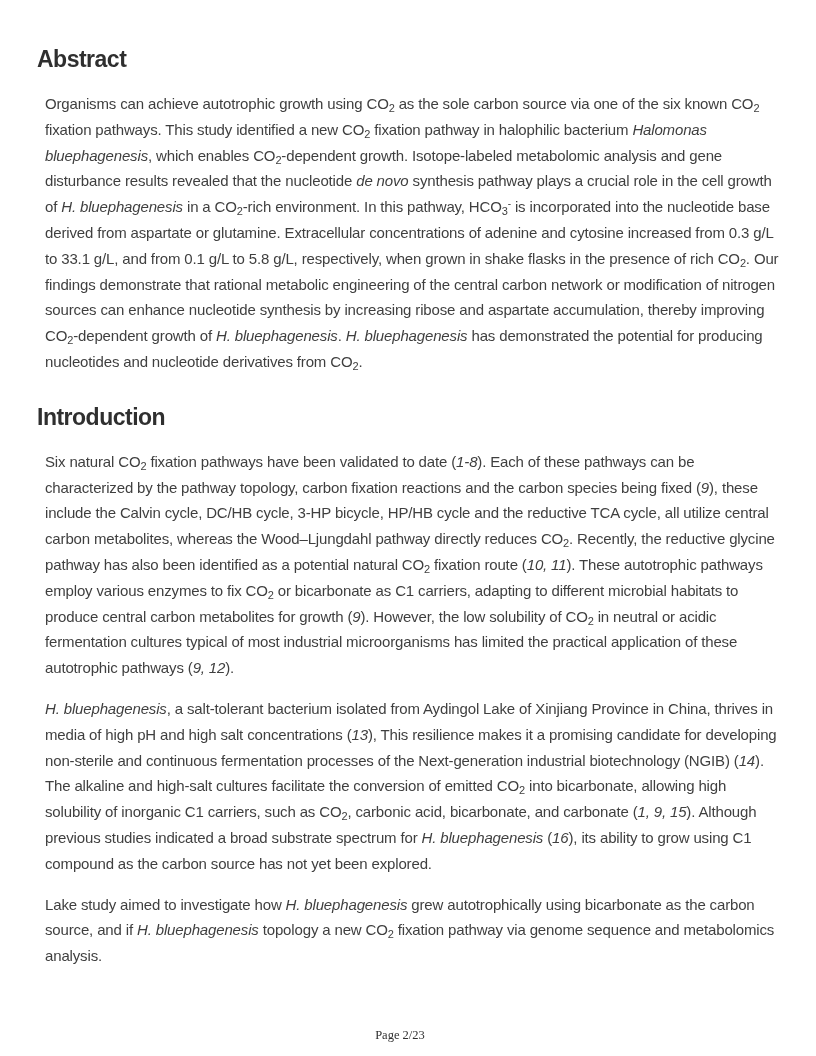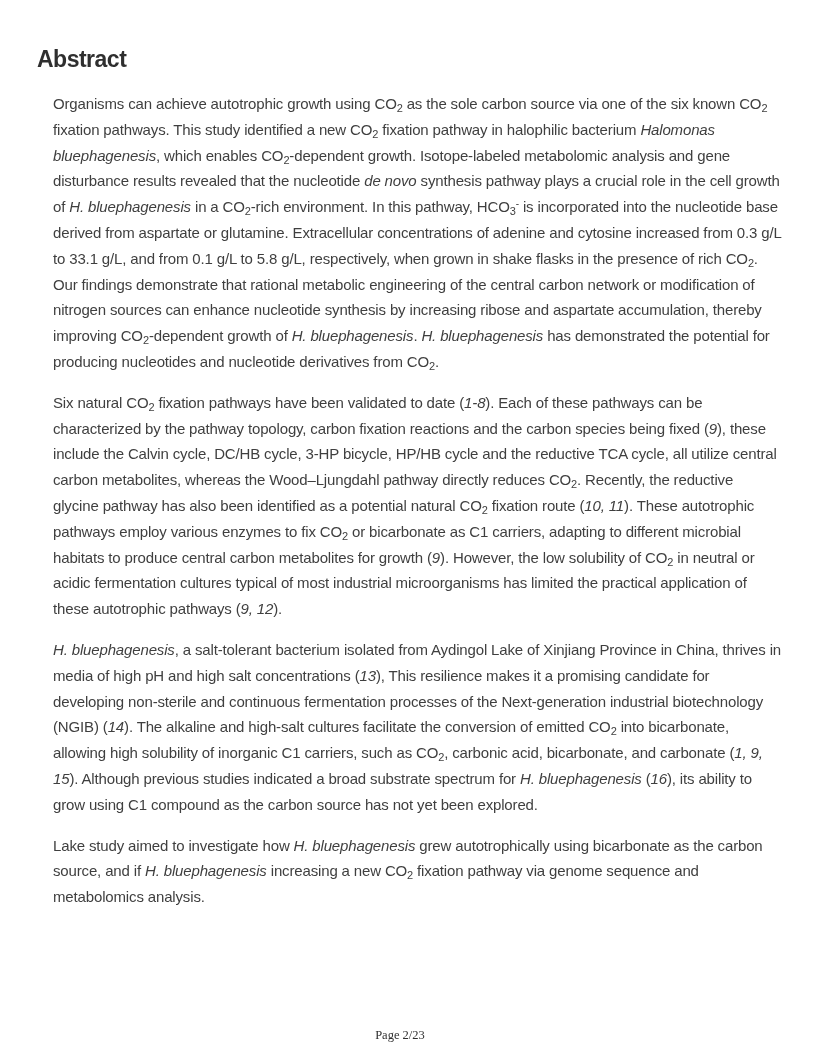--- a/index.html
+++ b/index.html
@@ -30,21 +30,21 @@
     color: #2f2f2f;
     margin: 0 0 17px 0;
     line-height: 30px;
   }
   h2.section-heading + p.body-paragraph { margin-top: 0; }
   p.body-paragraph {
     font-size: 15px;
     line-height: 25.8px;
     letter-spacing: -0.15px;
     color: #3f3f3f;
-    margin: 0 0 15px 16px;
+    margin: 0 0 15px 8px;
     text-align: left;
   }
   p.body-paragraph + h2.section-heading {
     margin-top: 27px;
   }
   p.body-paragraph em {
     font-style: italic;
     color: #3f3f3f;
   }
   p.body-paragraph sub {
@@ -74,20 +74,21 @@
     color: #2f2f2f;
   }
 </style>
 </head>
 <body>
 
 <div class="page">
   <div class="doc-body">
       <h2 class="section-heading">Abstract</h2>
       <p class="body-paragraph"><span>Organisms can achieve autotrophic growth using CO</span><sub>2</sub><span> as the sole carbon source via one of the six known CO</span><sub>2</sub><span> fixation pathways. This study identified a new CO</span><sub>2</sub><span> fixation pathway in halophilic bacterium </span><em>Halomonas bluephagenesis</em><span>, which enables CO</span><sub>2</sub><span>-dependent growth. Isotope-labeled metabolomic analysis and gene disturbance results revealed that the nucleotide </span><em>de novo</em><span> synthesis pathway plays a crucial role in the cell growth of </span><em>H. bluephagenesis</em><span> in a CO</span><sub>2</sub><span>-rich environment. In this pathway, HCO</span><sub>3</sub><sup>-</sup><span> is incorporated into the nucleotide base derived from aspartate or glutamine. Extracellular concentrations of adenine and cytosine increased from 0.3 g/L to 33.1 g/L, and from 0.1 g/L to 5.8 g/L, respectively, when grown in shake flasks in the presence of rich CO</span><sub>2</sub><span>. Our findings demonstrate that rational metabolic engineering of the central carbon network or modification of nitrogen sources can enhance nucleotide synthesis by increasing ribose and aspartate accumulation, thereby improving CO</span><sub>2</sub><span>-dependent growth of </span><em>H. bluephagenesis</em><span>. </span><em>H. bluephagenesis</em><span> has demonstrated the potential for producing nucleotides and nucleotide derivatives from CO</span><sub>2</sub><span>.</span></p>
+      <h2 class="section-heading">Introduction</h2>
       <p class="body-paragraph"><span>Six natural CO</span><sub>2</sub><span> fixation pathways have been validated to date (</span><em>1-8</em><span>). Each of these pathways can be characterized by the pathway topology, carbon fixation reactions and the carbon species being fixed (</span><em>9</em><span>), these include the Calvin cycle, DC/HB cycle, 3-HP bicycle, HP/HB cycle and the reductive TCA cycle, all utilize central carbon metabolites, whereas the Wood–Ljungdahl pathway directly reduces CO</span><sub>2</sub><span>. Recently, the reductive glycine pathway has also been identified as a potential natural CO</span><sub>2</sub><span> fixation route (</span><em>10, 11</em><span>). These autotrophic pathways employ various enzymes to fix CO</span><sub>2</sub><span> or bicarbonate as C1 carriers, adapting to different microbial habitats to produce central carbon metabolites for growth (</span><em>9</em><span>). However, the low solubility of CO</span><sub>2</sub><span> in neutral or acidic fermentation cultures typical of most industrial microorganisms has limited the practical application of these autotrophic pathways (</span><em>9, 12</em><span>).</span></p>
       <p class="body-paragraph"><em>H. bluephagenesis</em><span>, a salt-tolerant bacterium isolated from Aydingol Lake of Xinjiang Province in China, thrives in media of high pH and high salt concentrations (</span><em>13</em><span>), This resilience makes it a promising candidate for developing non-sterile and continuous fermentation processes of the Next-generation industrial biotechnology (NGIB) (</span><em>14</em><span>). The alkaline and high-salt cultures facilitate the conversion of emitted CO</span><sub>2</sub><span> into bicarbonate, allowing high solubility of inorganic C1 carriers, such as CO</span><sub>2</sub><span>, carbonic acid, bicarbonate, and carbonate (</span><em>1, 9, 15</em><span>). Although previous studies indicated a broad substrate spectrum for </span><em>H. bluephagenesis</em><span> (</span><em>16</em><span>), its ability to grow using C1 compound as the carbon source has not yet been explored.</span></p>
-      <p class="body-paragraph"><span>Lake study aimed to investigate how </span><em>H. bluephagenesis</em><span> grew autotrophically using bicarbonate as the carbon source, and if </span><em>H. bluephagenesis</em><span> increasing a new CO</span><sub>2</sub><span> fixation pathway via genome sequence and metabolomics analysis.</span></p>
+      <p class="body-paragraph"><span>Lake study aimed to investigate how </span><em>H. bluephagenesis</em><span> grew autotrophically using bicarbonate as the carbon source, and if </span><em>H. bluephagenesis</em><span> topology a new CO</span><sub>2</sub><span> fixation pathway via genome sequence and metabolomics analysis.</span></p>
     </div>
   <div class="page-footer">
     <span class="page-number">Page 2/23</span>
   </div>
 </div>
 
 </body></html>

